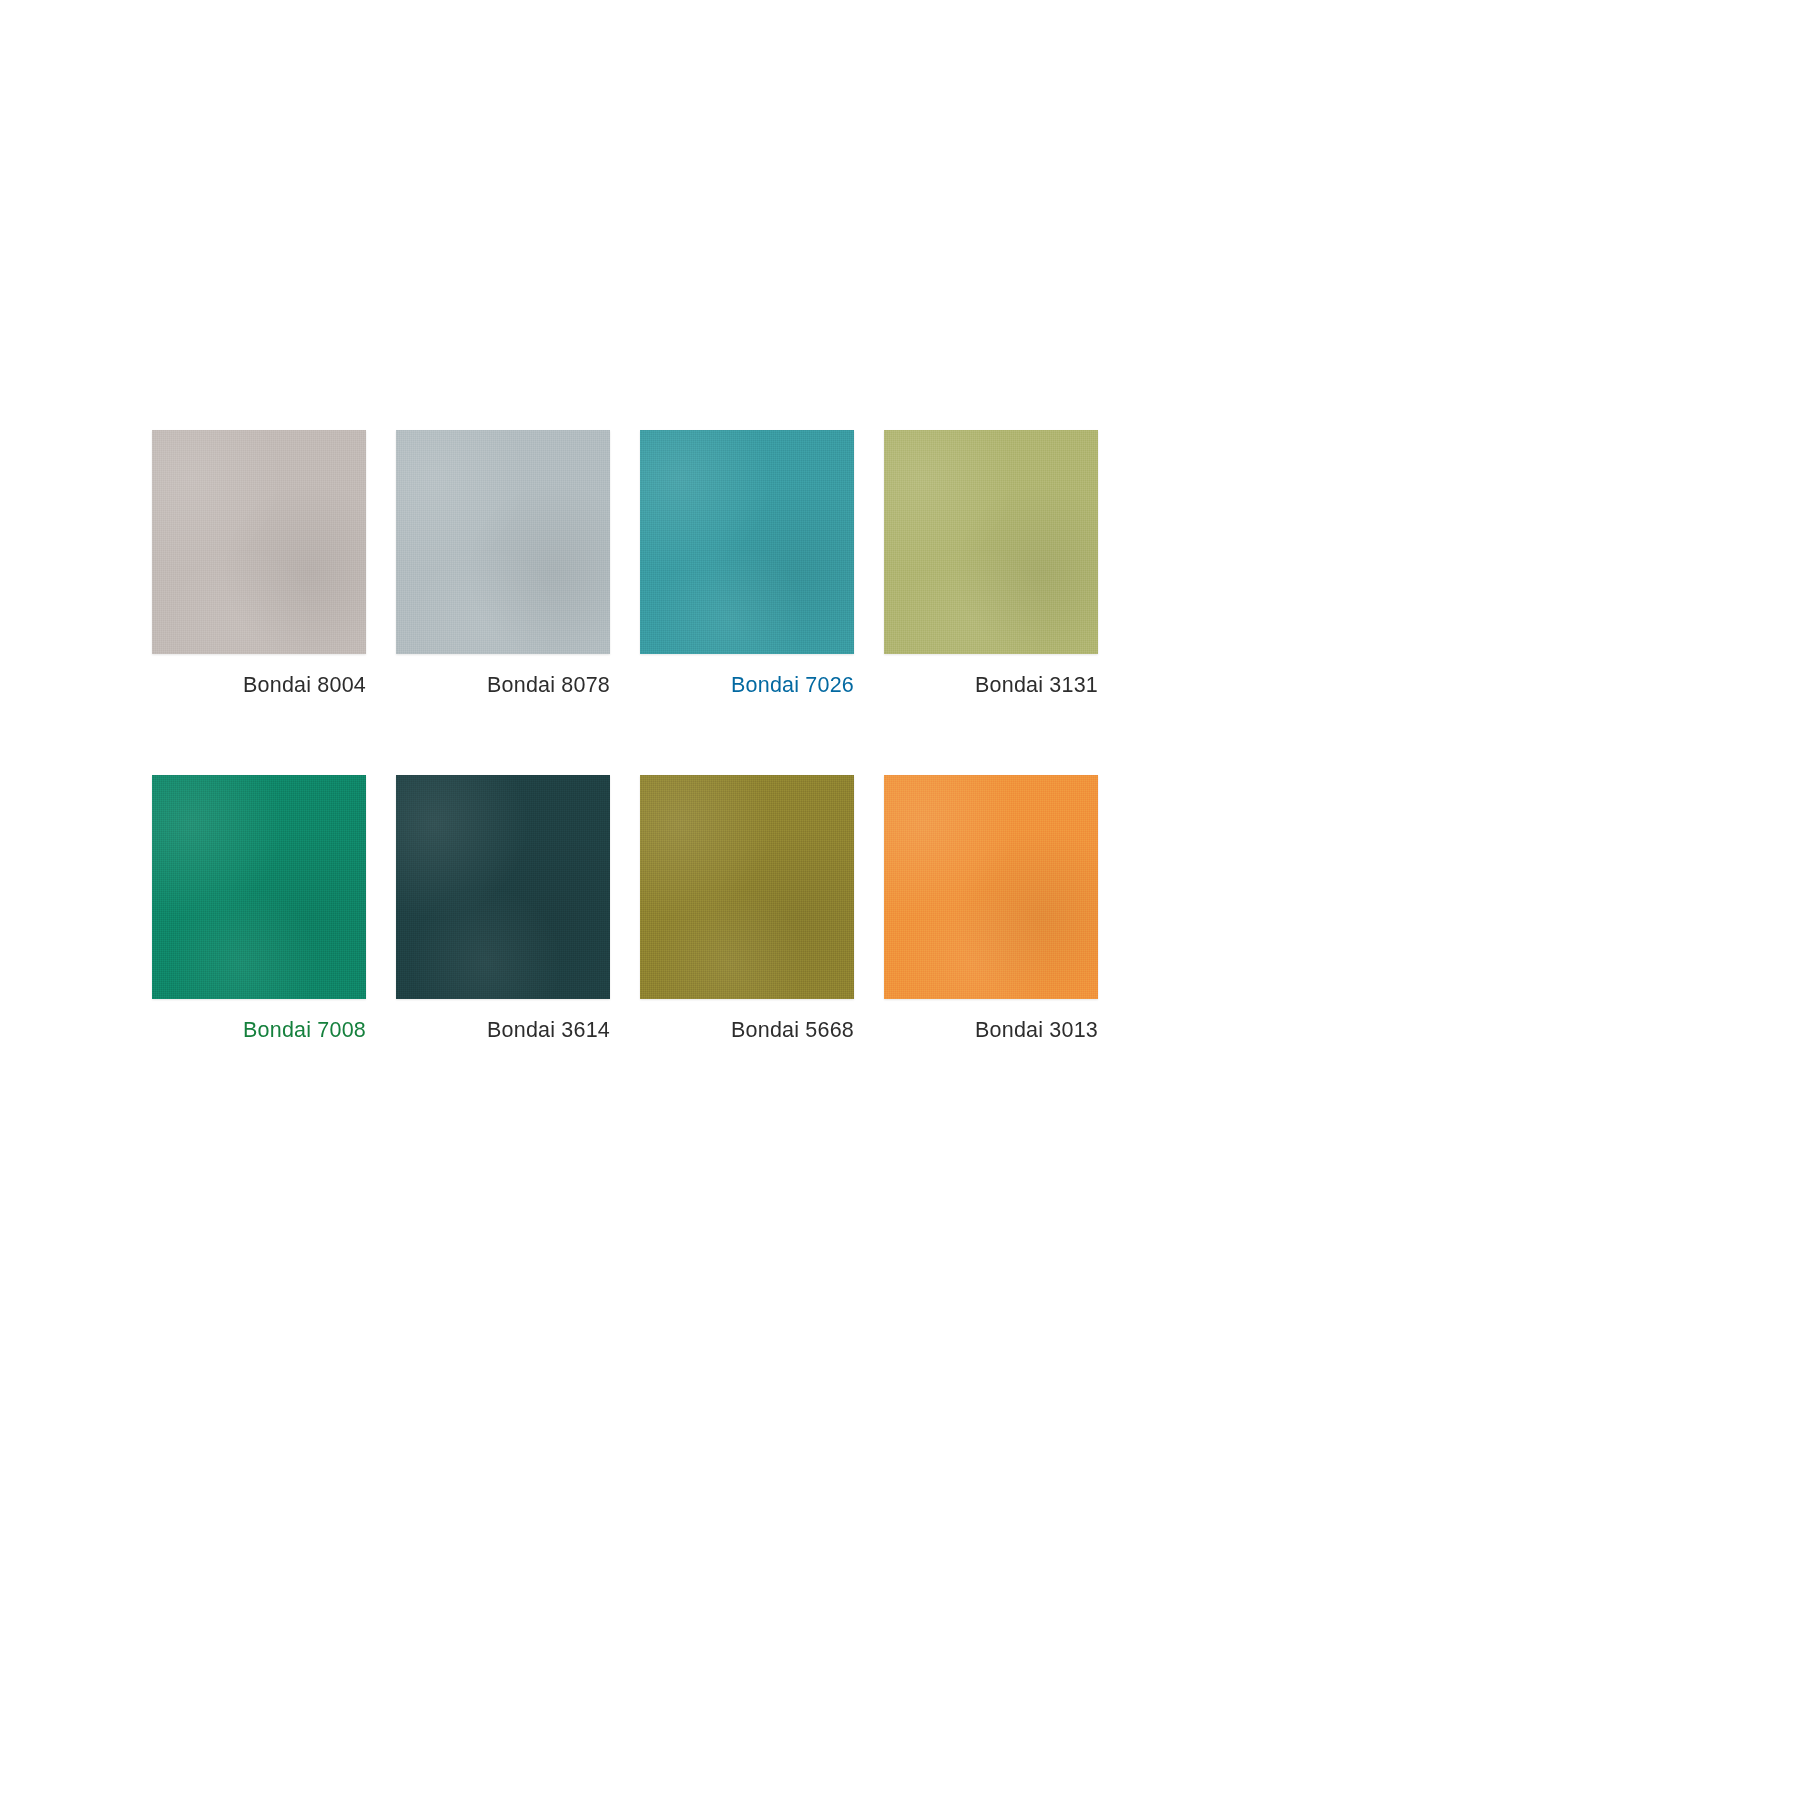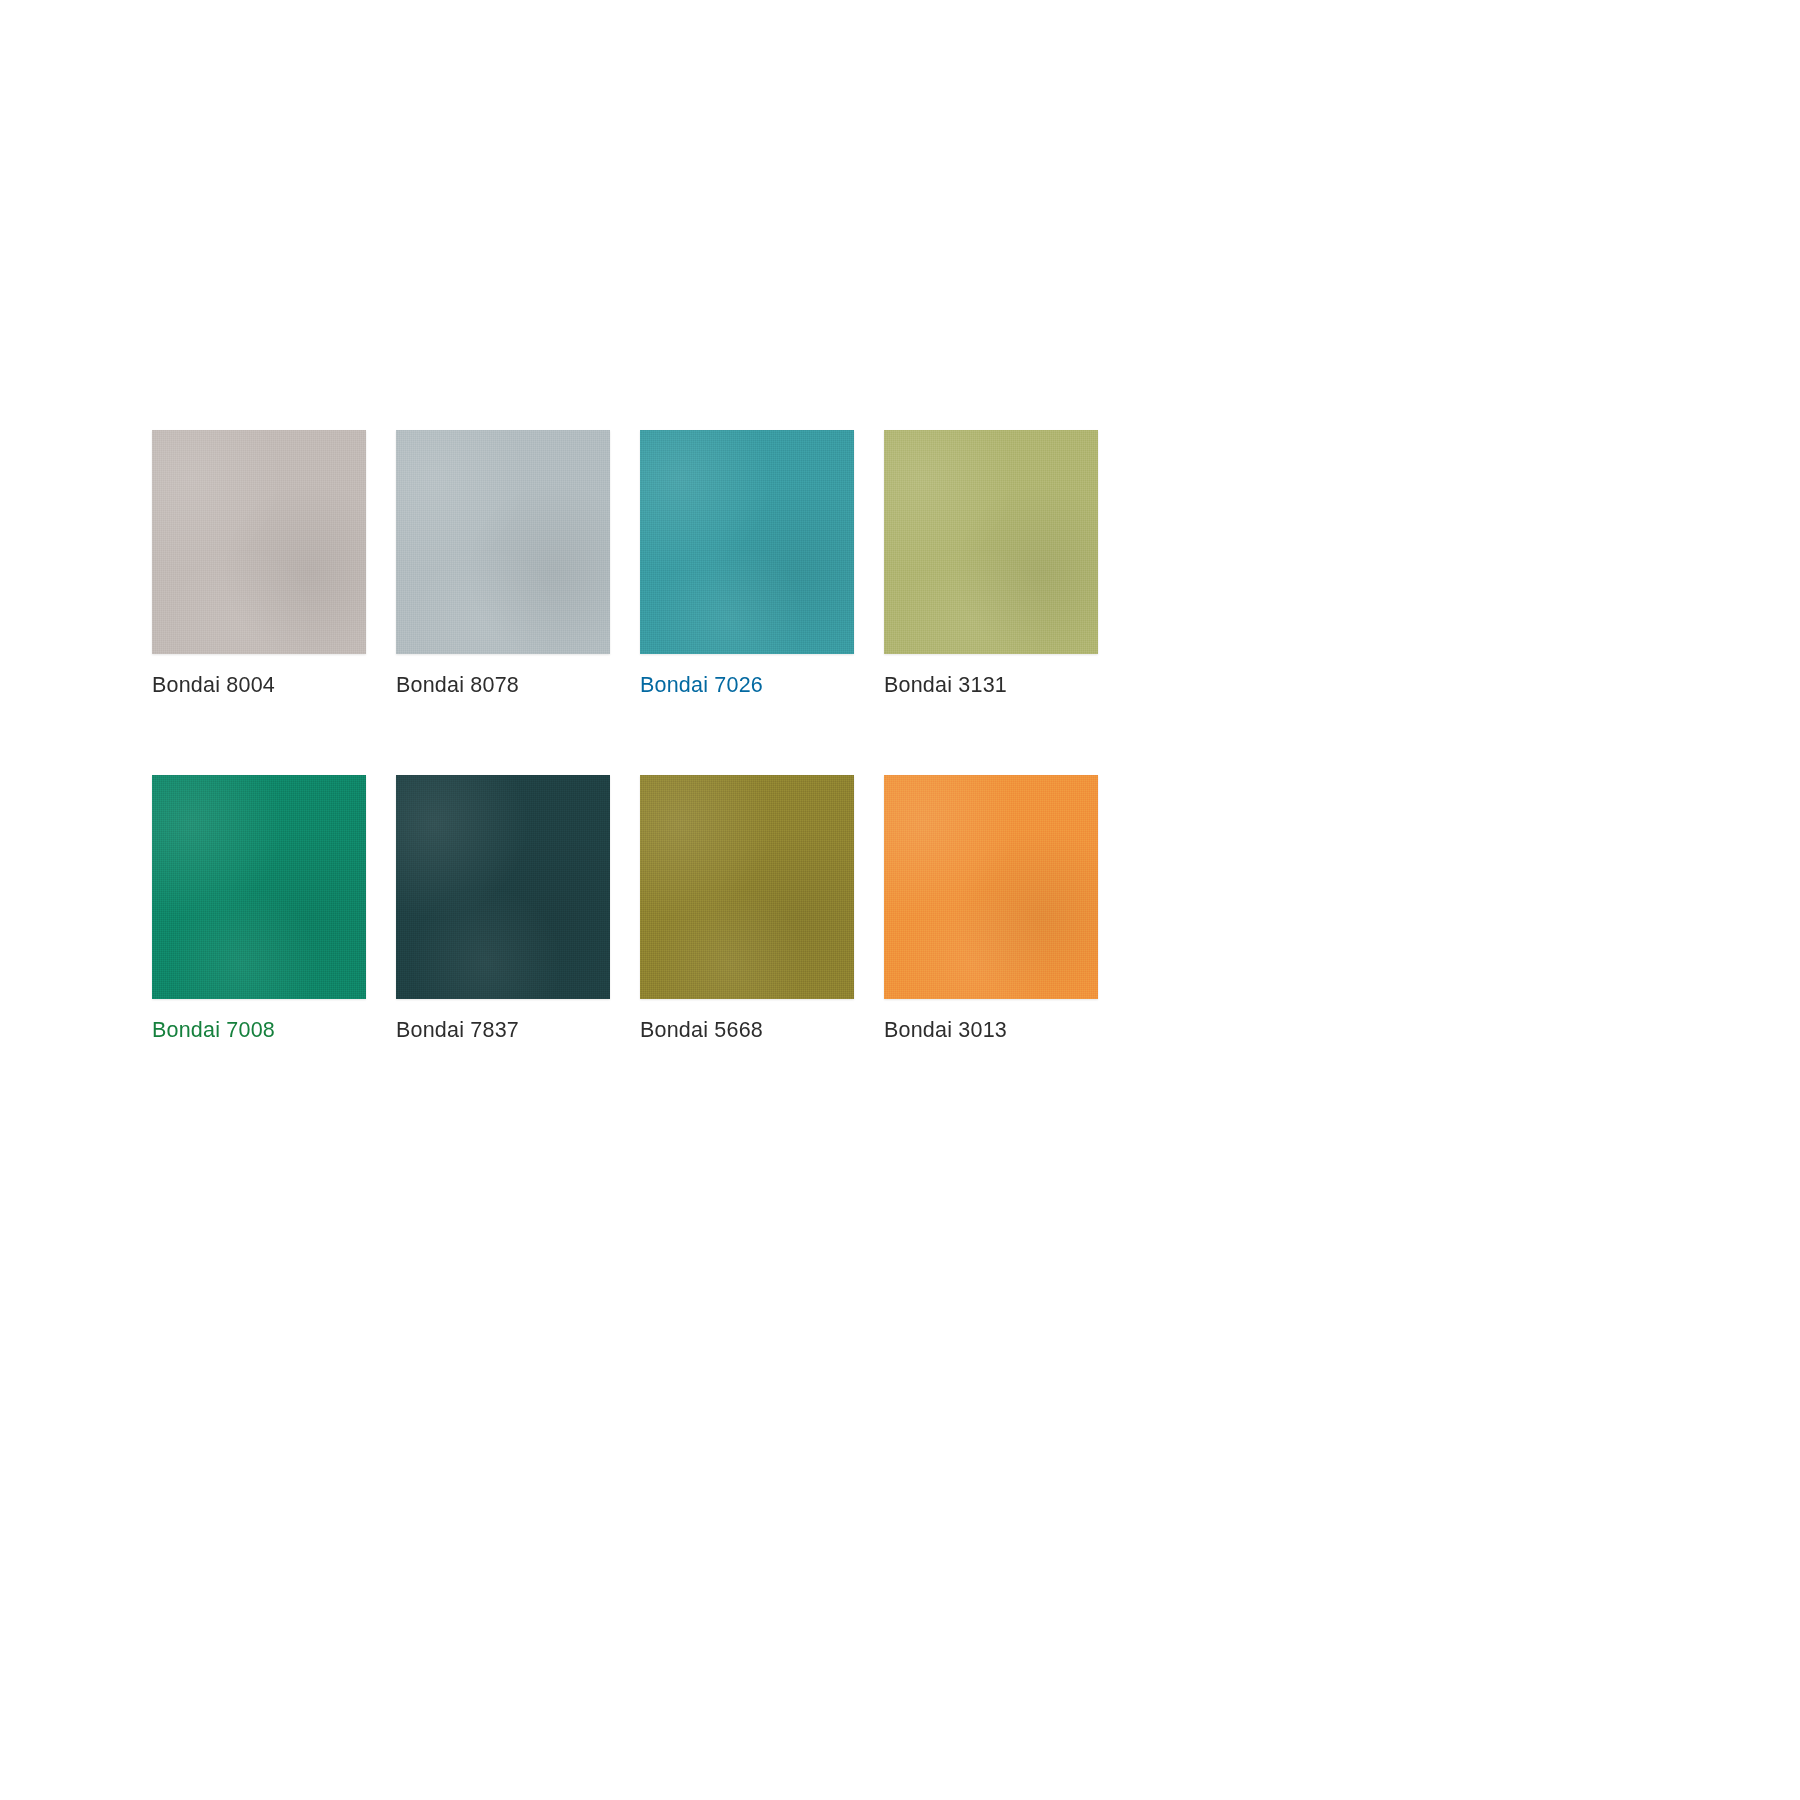--- a/index.html
+++ b/index.html
@@ -37,21 +37,21 @@
   .swatch-row {
     display: flex;
     flex-direction: row;
     column-gap: 30px;
   }
 
   .swatch-cell {
     width: 214px;
     display: flex;
     flex-direction: column;
-    align-items: flex-start;
+    align-items: flex-end;
   }
 
   .swatch-chip {
     position: relative;
     width: 214px;
     height: 224px;
     box-sizing: border-box;
     overflow: hidden;
     box-shadow: 0 1px 2px rgba(0, 0, 0, 0.10);
   }
@@ -131,21 +131,21 @@
 
     <div class="swatch-row">
 
       <div class="swatch-cell">
         <div class="swatch-chip" style="background-color: rgb(15, 133, 103);"></div>
         <div class="swatch-label" style="color: #15803d;">Bondai 7008</div>
       </div>
 
       <div class="swatch-cell">
         <div class="swatch-chip" style="background-color: rgb(31, 64, 67);"></div>
-        <div class="swatch-label" style="color: rgb(45, 45, 45);">Bondai 7837</div>
+        <div class="swatch-label" style="color: rgb(45, 45, 45);">Bondai 3614</div>
       </div>
 
       <div class="swatch-cell">
         <div class="swatch-chip" style="background-color: rgb(142, 130, 48);"></div>
         <div class="swatch-label" style="color: rgb(45, 45, 45);">Bondai 5668</div>
       </div>
 
 
       <div class="swatch-cell">
         <div class="swatch-chip" style="background-color: rgb(240, 147, 60);"></div>

